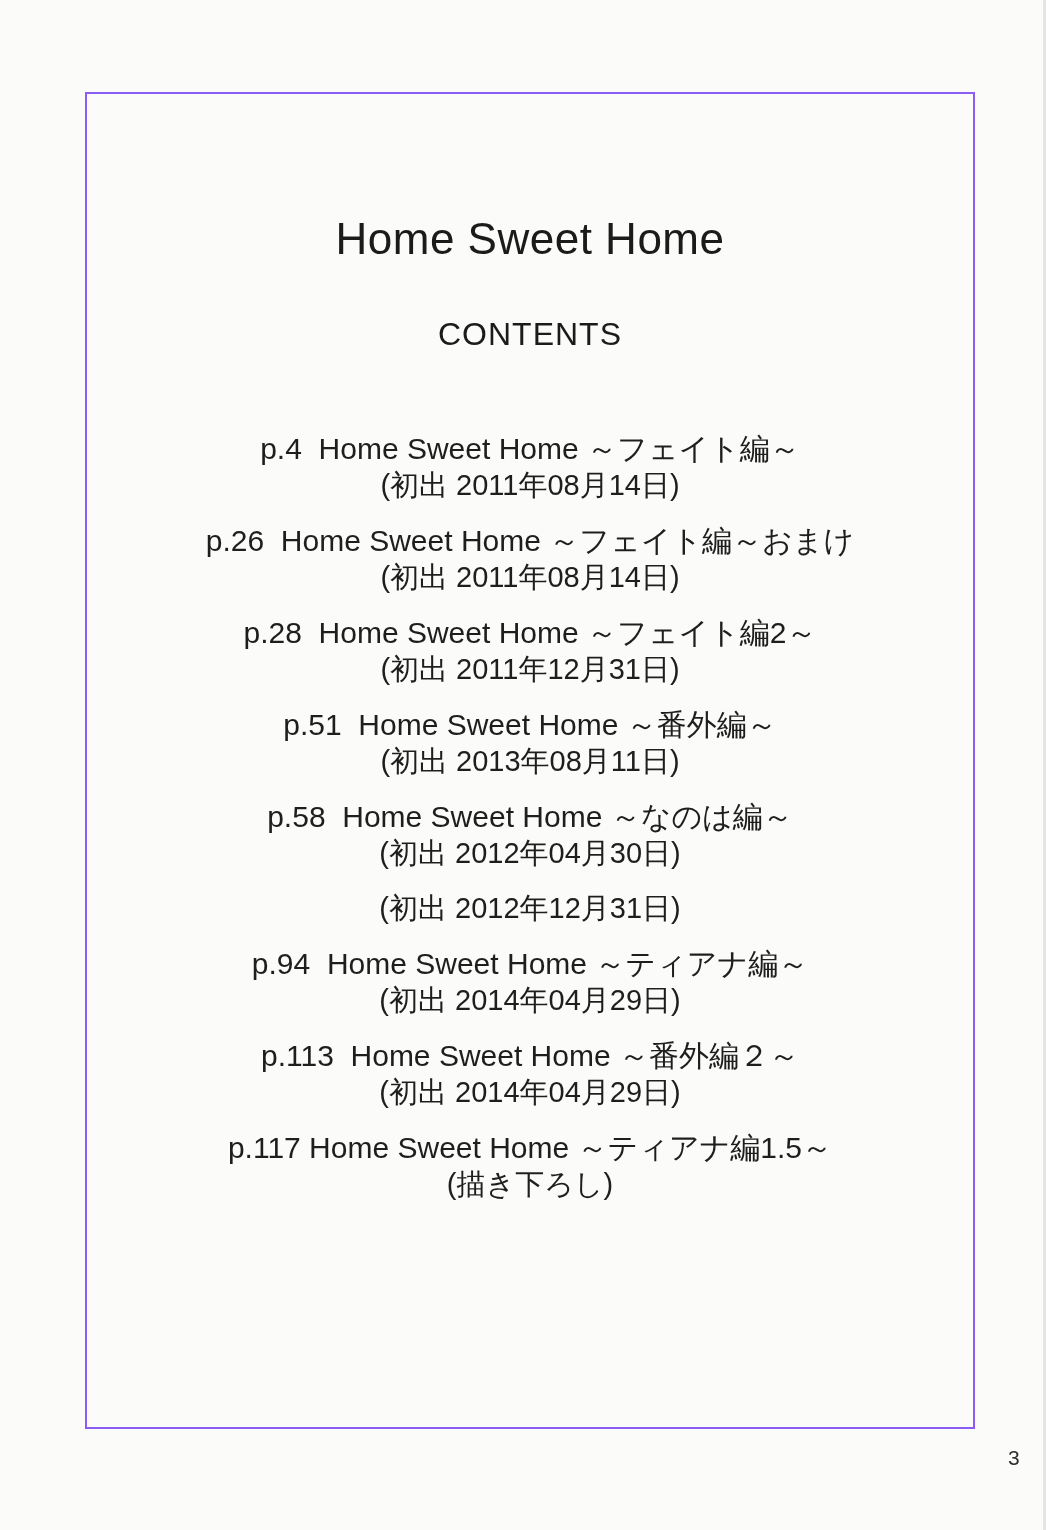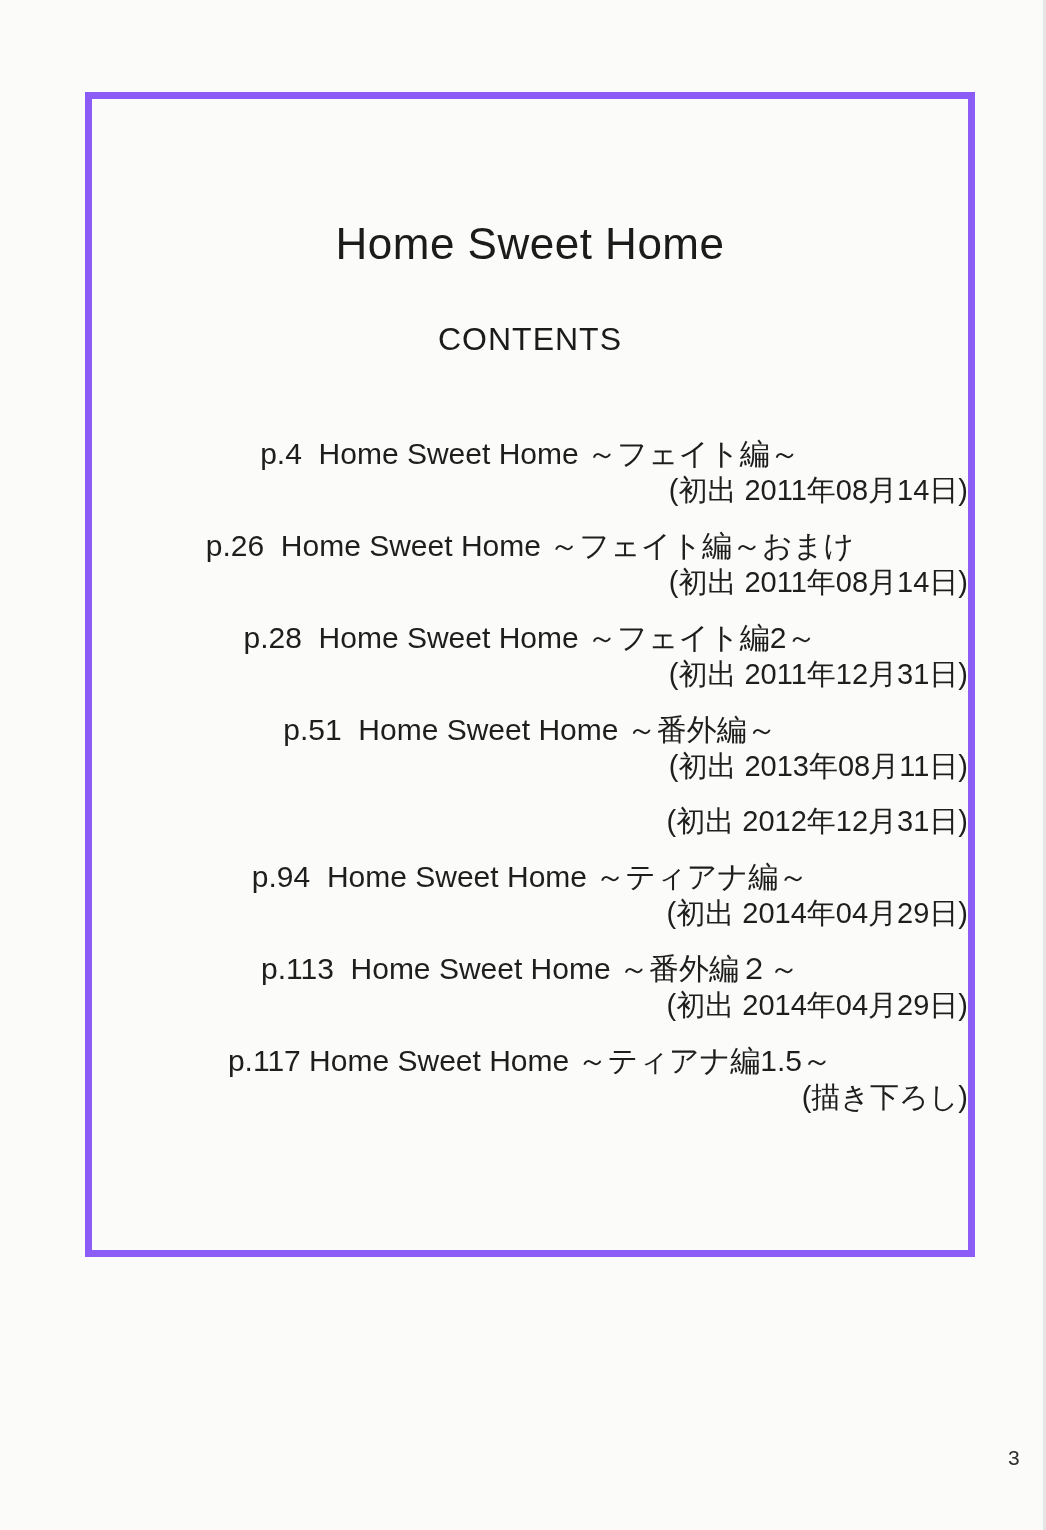--- a/index.html
+++ b/index.html
@@ -22,22 +22,22 @@
     width: 3px;
     height: 100%;
     background: #d9d9d9;
     opacity: 0.65;
   }
   .page-frame {
     position: absolute;
     left: 85px;
     top: 92px;
     width: 890px;
-    height: 1165px;
-    border: 7px solid #8b5cf6;
+    height: 1337px;
+    border: 2px solid #8b5cf6;
     box-sizing: border-box;
     background: transparent;
   }
   .frame-inner {
     width: 100%;
     height: 100%;
     text-align: center;
     padding-top: 120px;
     box-sizing: border-box;
   }
@@ -72,21 +72,20 @@
     font-size: 30px;
     line-height: 37px;
     white-space: pre;
     color: #1e1e1e;
   }
   .toc-entry-date {
     font-size: 29px;
     line-height: 37px;
     white-space: pre;
     color: #1e1e1e;
-    text-align: right;
   }
   .page-number {
     position: absolute;
     left: 1008px;
     top: 1446px;
     font-size: 21px;
     line-height: 24px;
     color: #2c2c2c;
   }
 </style>
@@ -117,20 +116,24 @@
   <div class="toc-entry">
     <div class="toc-entry-title">p.28  Home Sweet Home ～フェイト編2～</div>
     <div class="toc-entry-date">(初出 2011年12月31日)</div>
   </div>
 
   <div class="toc-entry">
     <div class="toc-entry-title">p.51  Home Sweet Home ～番外編～</div>
     <div class="toc-entry-date">(初出 2013年08月11日)</div>
   </div>
 
+  <div class="toc-entry">
+    <div class="toc-entry-title">p.58  Home Sweet Home ～なのは編～</div>
+    <div class="toc-entry-date">(初出 2012年04月30日)</div>
+  </div>
 
   <div class="toc-entry">
     <div class="toc-entry-date">(初出 2012年12月31日)</div>
   </div>
 
   <div class="toc-entry">
     <div class="toc-entry-title">p.94  Home Sweet Home ～ティアナ編～</div>
     <div class="toc-entry-date">(初出 2014年04月29日)</div>
   </div>
 

